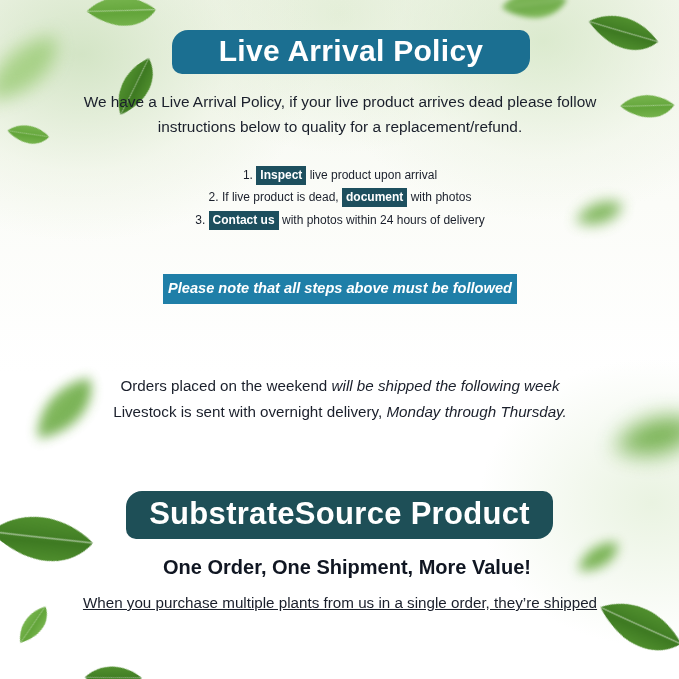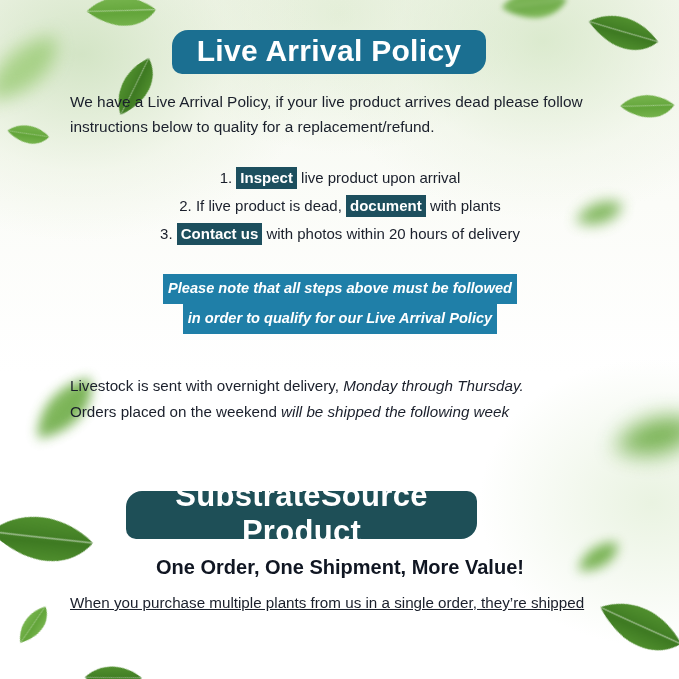--- a/index.html
+++ b/index.html
@@ -54,58 +54,59 @@
     justify-content: center;
     color: #ffffff;
     letter-spacing: 0.3px;
     font-weight: bold;
     text-align: center;
     box-sizing: border-box;
   }
   .banner-live {
     left: 172px;
     top: 30px;
-    width: 314px;
+    width: 358px;
     height: 44px;
     background: #1b6f91;
     border-radius: 16px 10px 16px 10px;
     font-size: 30px;
     padding-bottom: 2px;
   }
   .banner-substrate {
     left: 126px;
     top: 491px;
-    width: 351px;
+    width: 427px;
     height: 48px;
     background: #1e4f57;
     border-radius: 16px 10px 16px 10px;
     font-size: 31px;
     padding-bottom: 3px;
   }
 
   .para {
     position: absolute;
+    text-align: center;
     color: #1a1f2b;
     line-height: 1.62;
   }
 
   .intro {
     left: 70px;
     top: 90px;
     width: 540px;
     font-size: 15.4px;
   }
 
   .steps {
     position: absolute;
     left: 70px;
     top: 164px;
     width: 540px;
     text-align: center;
-    font-size: 15px;
+    font-size: 12px;
     color: #1a1f2b;
     line-height: 1.86;
   }
   .step { white-space: nowrap; }
   .hl {
     background: #1d4f5e;
     color: #ffffff;
     font-weight: bold;
     padding: 2px 4px 3px 4px;
   }
@@ -132,21 +133,21 @@
     left: 70px;
     top: 373px;
     width: 540px;
     font-size: 15.2px;
     line-height: 1.68;
   }
   .ship em { font-style: italic; }
 
   .subhead {
     position: absolute;
-    left: 70px;
+    left: 77px;
     top: 556px;
     width: 540px;
     text-align: center;
     font-size: 20px;
     font-weight: bold;
     color: #101622;
   }
 
   .outro {
     left: 70px;
@@ -376,47 +377,44 @@
     <div class="steps">
       <div class="step">
         <span>1.</span>
         <span class="hl">Inspect</span>
         <span>live product upon arrival</span>
       </div>
       <div class="step">
         <span>2.</span>
         <span>If live product is dead,</span>
         <span class="hl">document</span>
-        <span>with plants</span>
+        <span>with photos</span>
       </div>
       <div class="step">
         <span>3.</span>
         <span class="hl">Contact us</span>
-        <span>with photos within 20 hours of delivery</span>
+        <span>with photos within 24 hours of delivery</span>
       </div>
     </div>
 
     <div class="note">
       <div>
         <span class="note-line">Please note that all steps above must be followed</span>
       </div>
+    </div>
+
+    <div class="para ship">
       <div>
-        <span class="note-line">in order to qualify for our Live Arrival Policy</span>
-      </div>
-    </div>
-
-    <div class="para ship">
+        <span>Orders placed on the weekend</span>
+        <em>will be shipped the following week</em>
+      </div>
       <div>
         <span>Livestock is sent with overnight delivery,</span>
         <em>Monday through Thursday.</em>
       </div>
-      <div>
-        <span>Orders placed on the weekend</span>
-        <em>will be shipped the following week</em>
-      </div>
     </div>
 
     <div class="banner banner-substrate">
       <span>SubstrateSource Product</span>
     </div>
 
     <div class="subhead">One Order, One Shipment, More Value!</div>
 
     <div class="para outro">
       <div>When you purchase multiple plants from us in a single order, they’re shipped</div>

